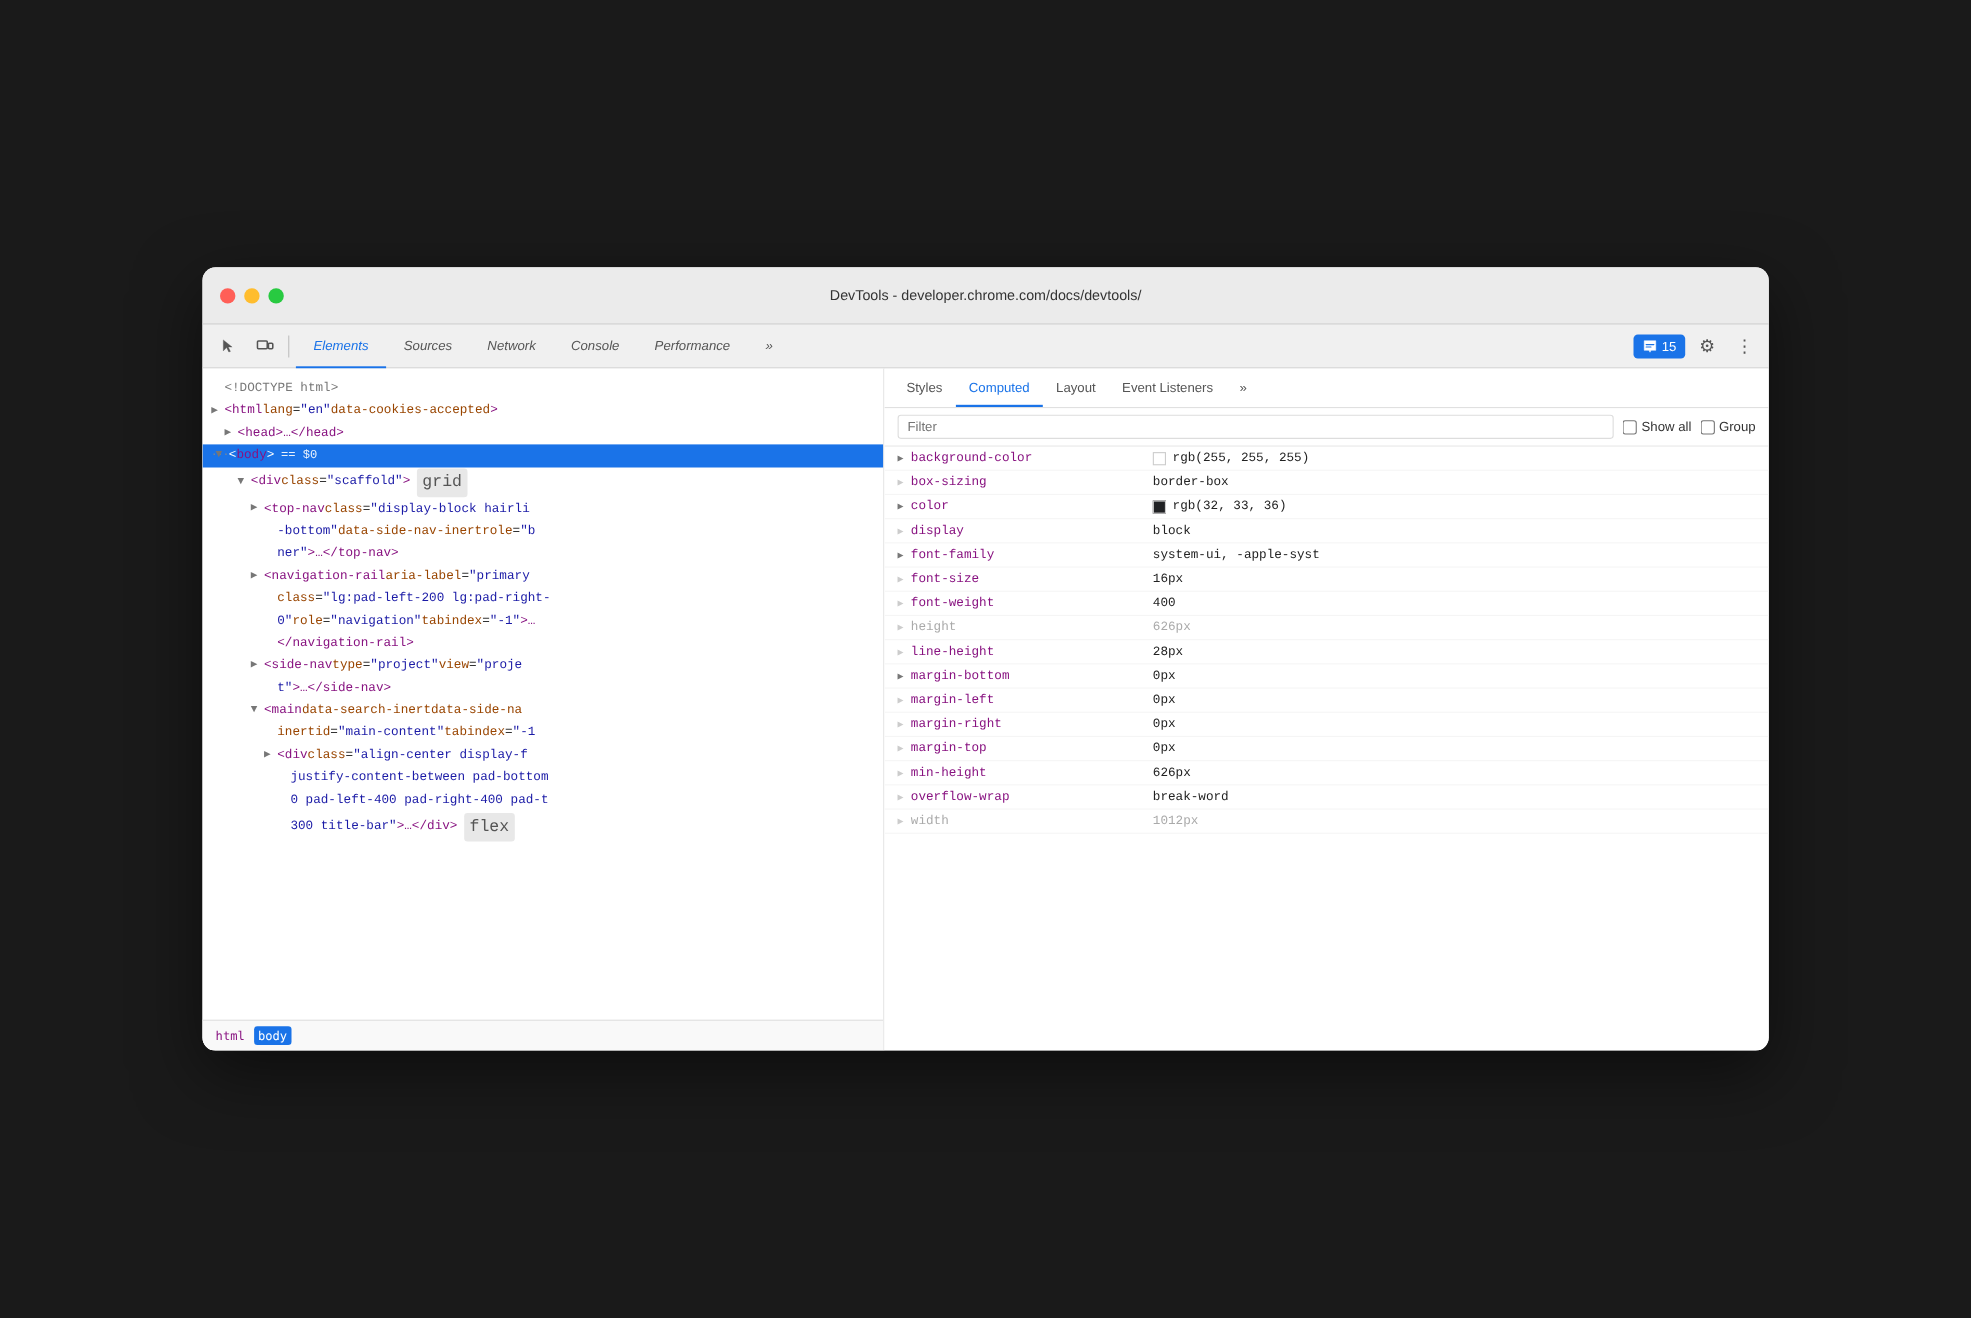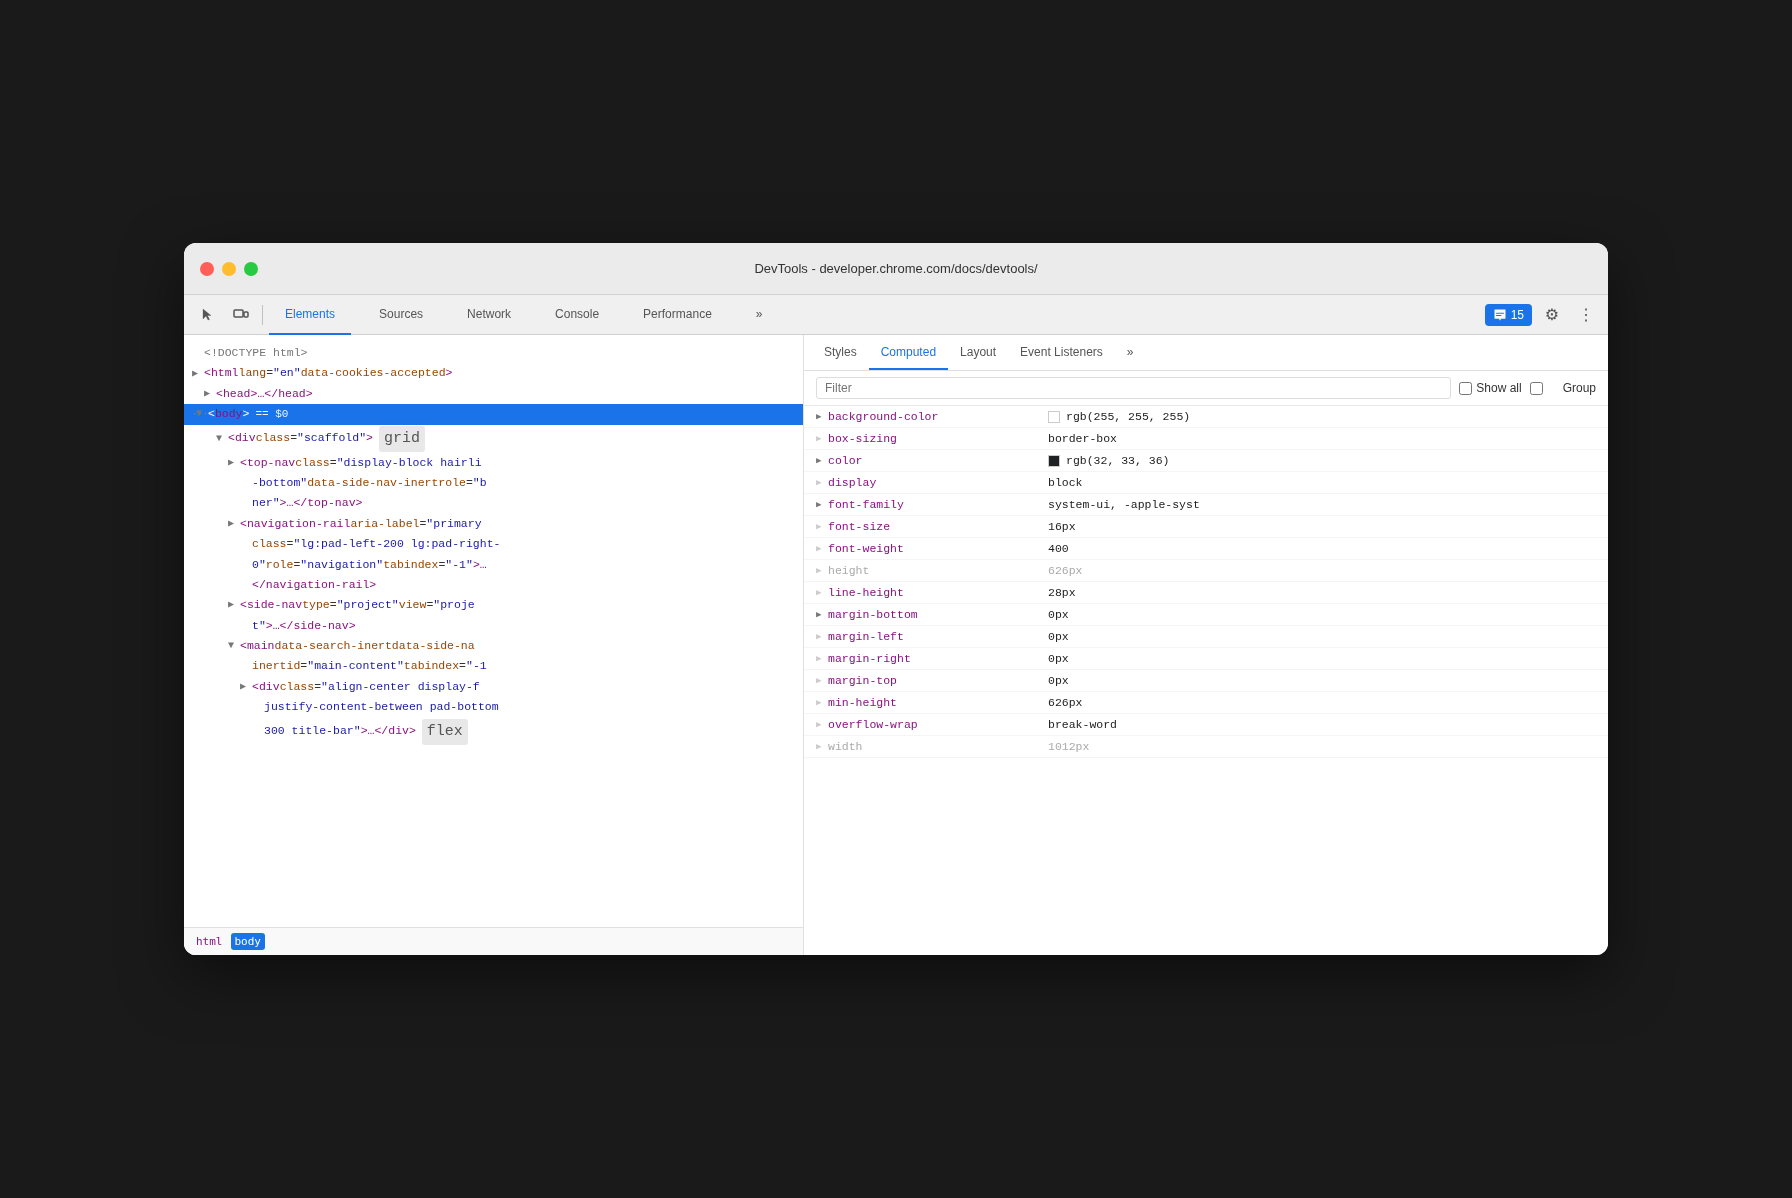--- a/index.html
+++ b/index.html
@@ -75,22 +75,23 @@
     }
     .toolbar-divider {
       width: 1px;
       height: 20px;
       background: #c0c0c0;
       margin: 0 2px;
     }
     .tabs {
       display: flex;
       align-items: stretch;
-      gap: 12px;
+      gap: 0;
       height: 40px;
+      font-style: italic;
     }
     .tab {
       padding: 0 16px;
       font-size: 12px;
       color: #555;
       cursor: pointer;
       display: flex;
       align-items: center;
       border-bottom: 2px solid transparent;
       white-space: nowrap;
@@ -267,21 +268,21 @@
       display: flex;
       align-items: center;
       gap: 4px;
       font-size: 12px;
       color: #333;
       white-space: nowrap;
     }
     .group-label {
       display: flex;
       align-items: center;
-      gap: 20px;
+      gap: 4px;
       font-size: 12px;
       color: #333;
       white-space: nowrap;
     }
     .computed-list {
       flex: 1;
       overflow-y: auto;
       font-family: 'Menlo', 'Monaco', 'Courier New', monospace;
       font-size: 11.5px;
     }
@@ -558,20 +559,25 @@
           <span class="attr-value">"align-center display-f</span>
         </div>
         <div class="dom-line">
           <span class="indent" style="padding-left:68px"></span>
           <span class="expand-arrow empty"></span>
           <span class="attr-value">justify-content-between pad-bottom</span>
         </div>
         <div class="dom-line">
           <span class="indent" style="padding-left:68px"></span>
           <span class="expand-arrow empty"></span>
+          <span class="attr-value">0 pad-left-400 pad-right-400 pad-t</span>
+        </div>
+        <div class="dom-line">
+          <span class="indent" style="padding-left:68px"></span>
+          <span class="expand-arrow empty"></span>
           <span class="attr-value">300 title-bar"</span>
           <span class="tag">&gt;…&lt;/</span>
           <span class="tag-name">div</span>
           <span class="tag">&gt;</span>
           <span class="badge">flex</span>
         </div>
 
       </div>
 
       <div class="breadcrumb-bar">

